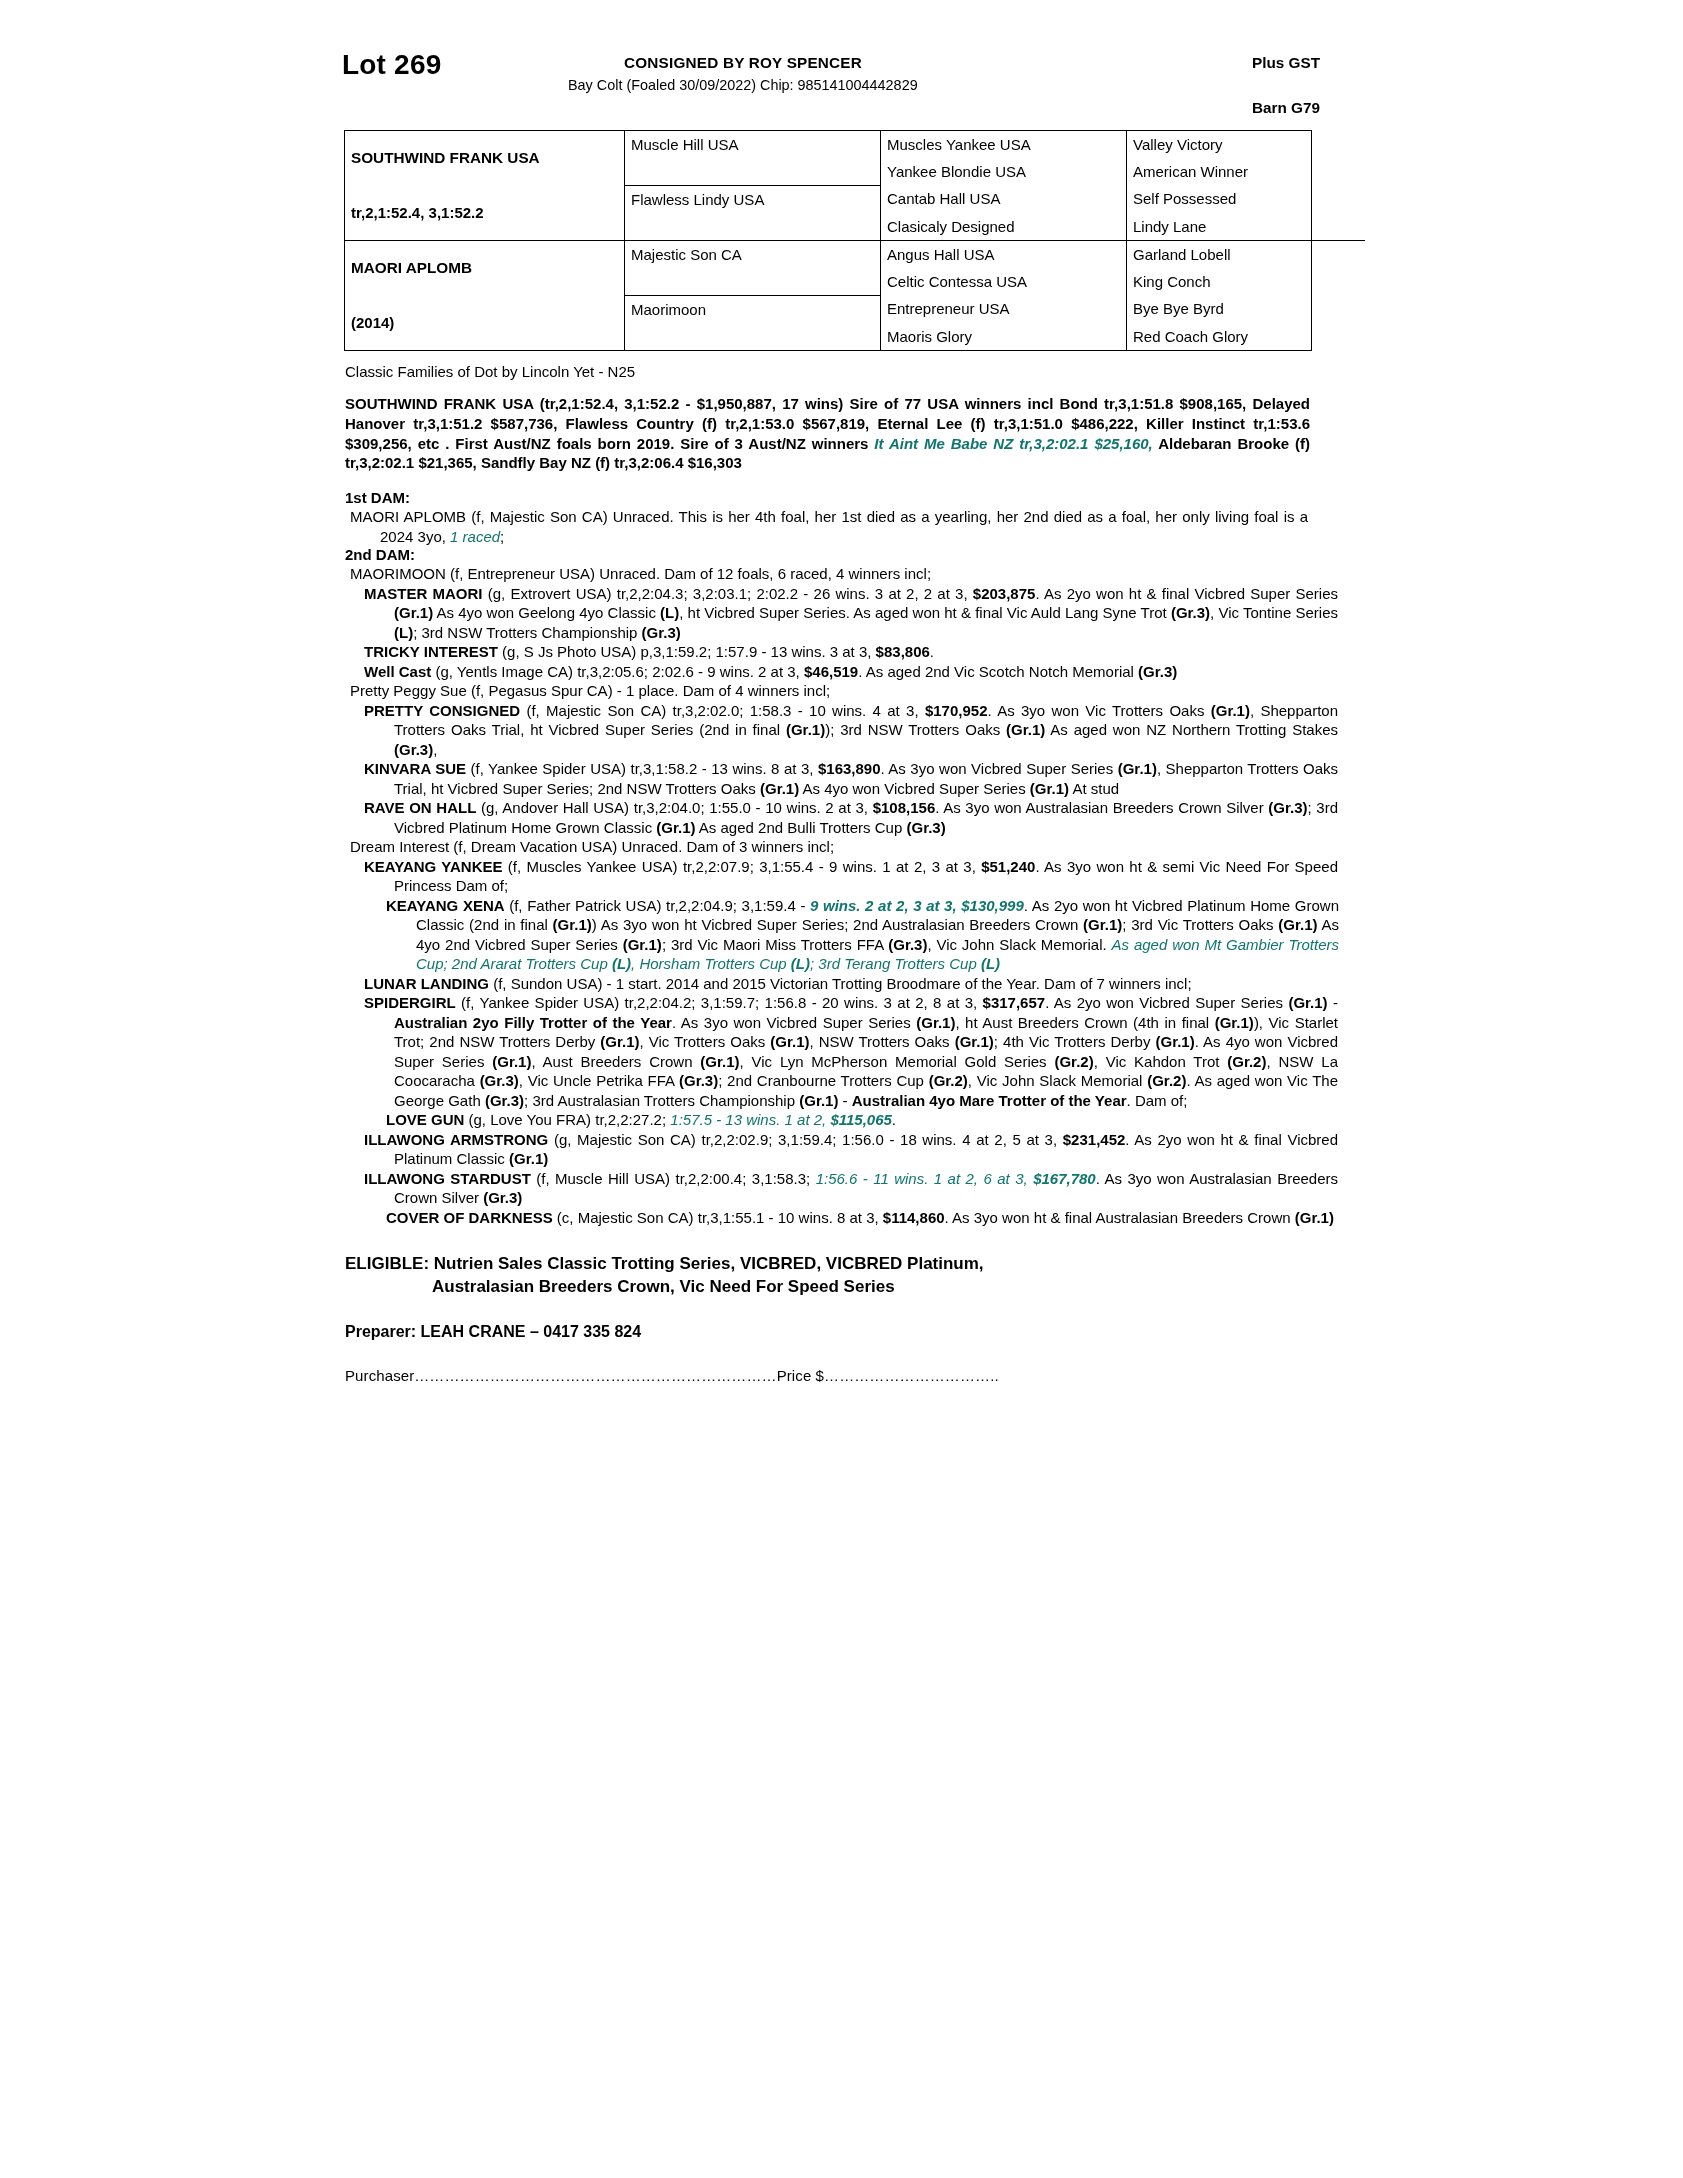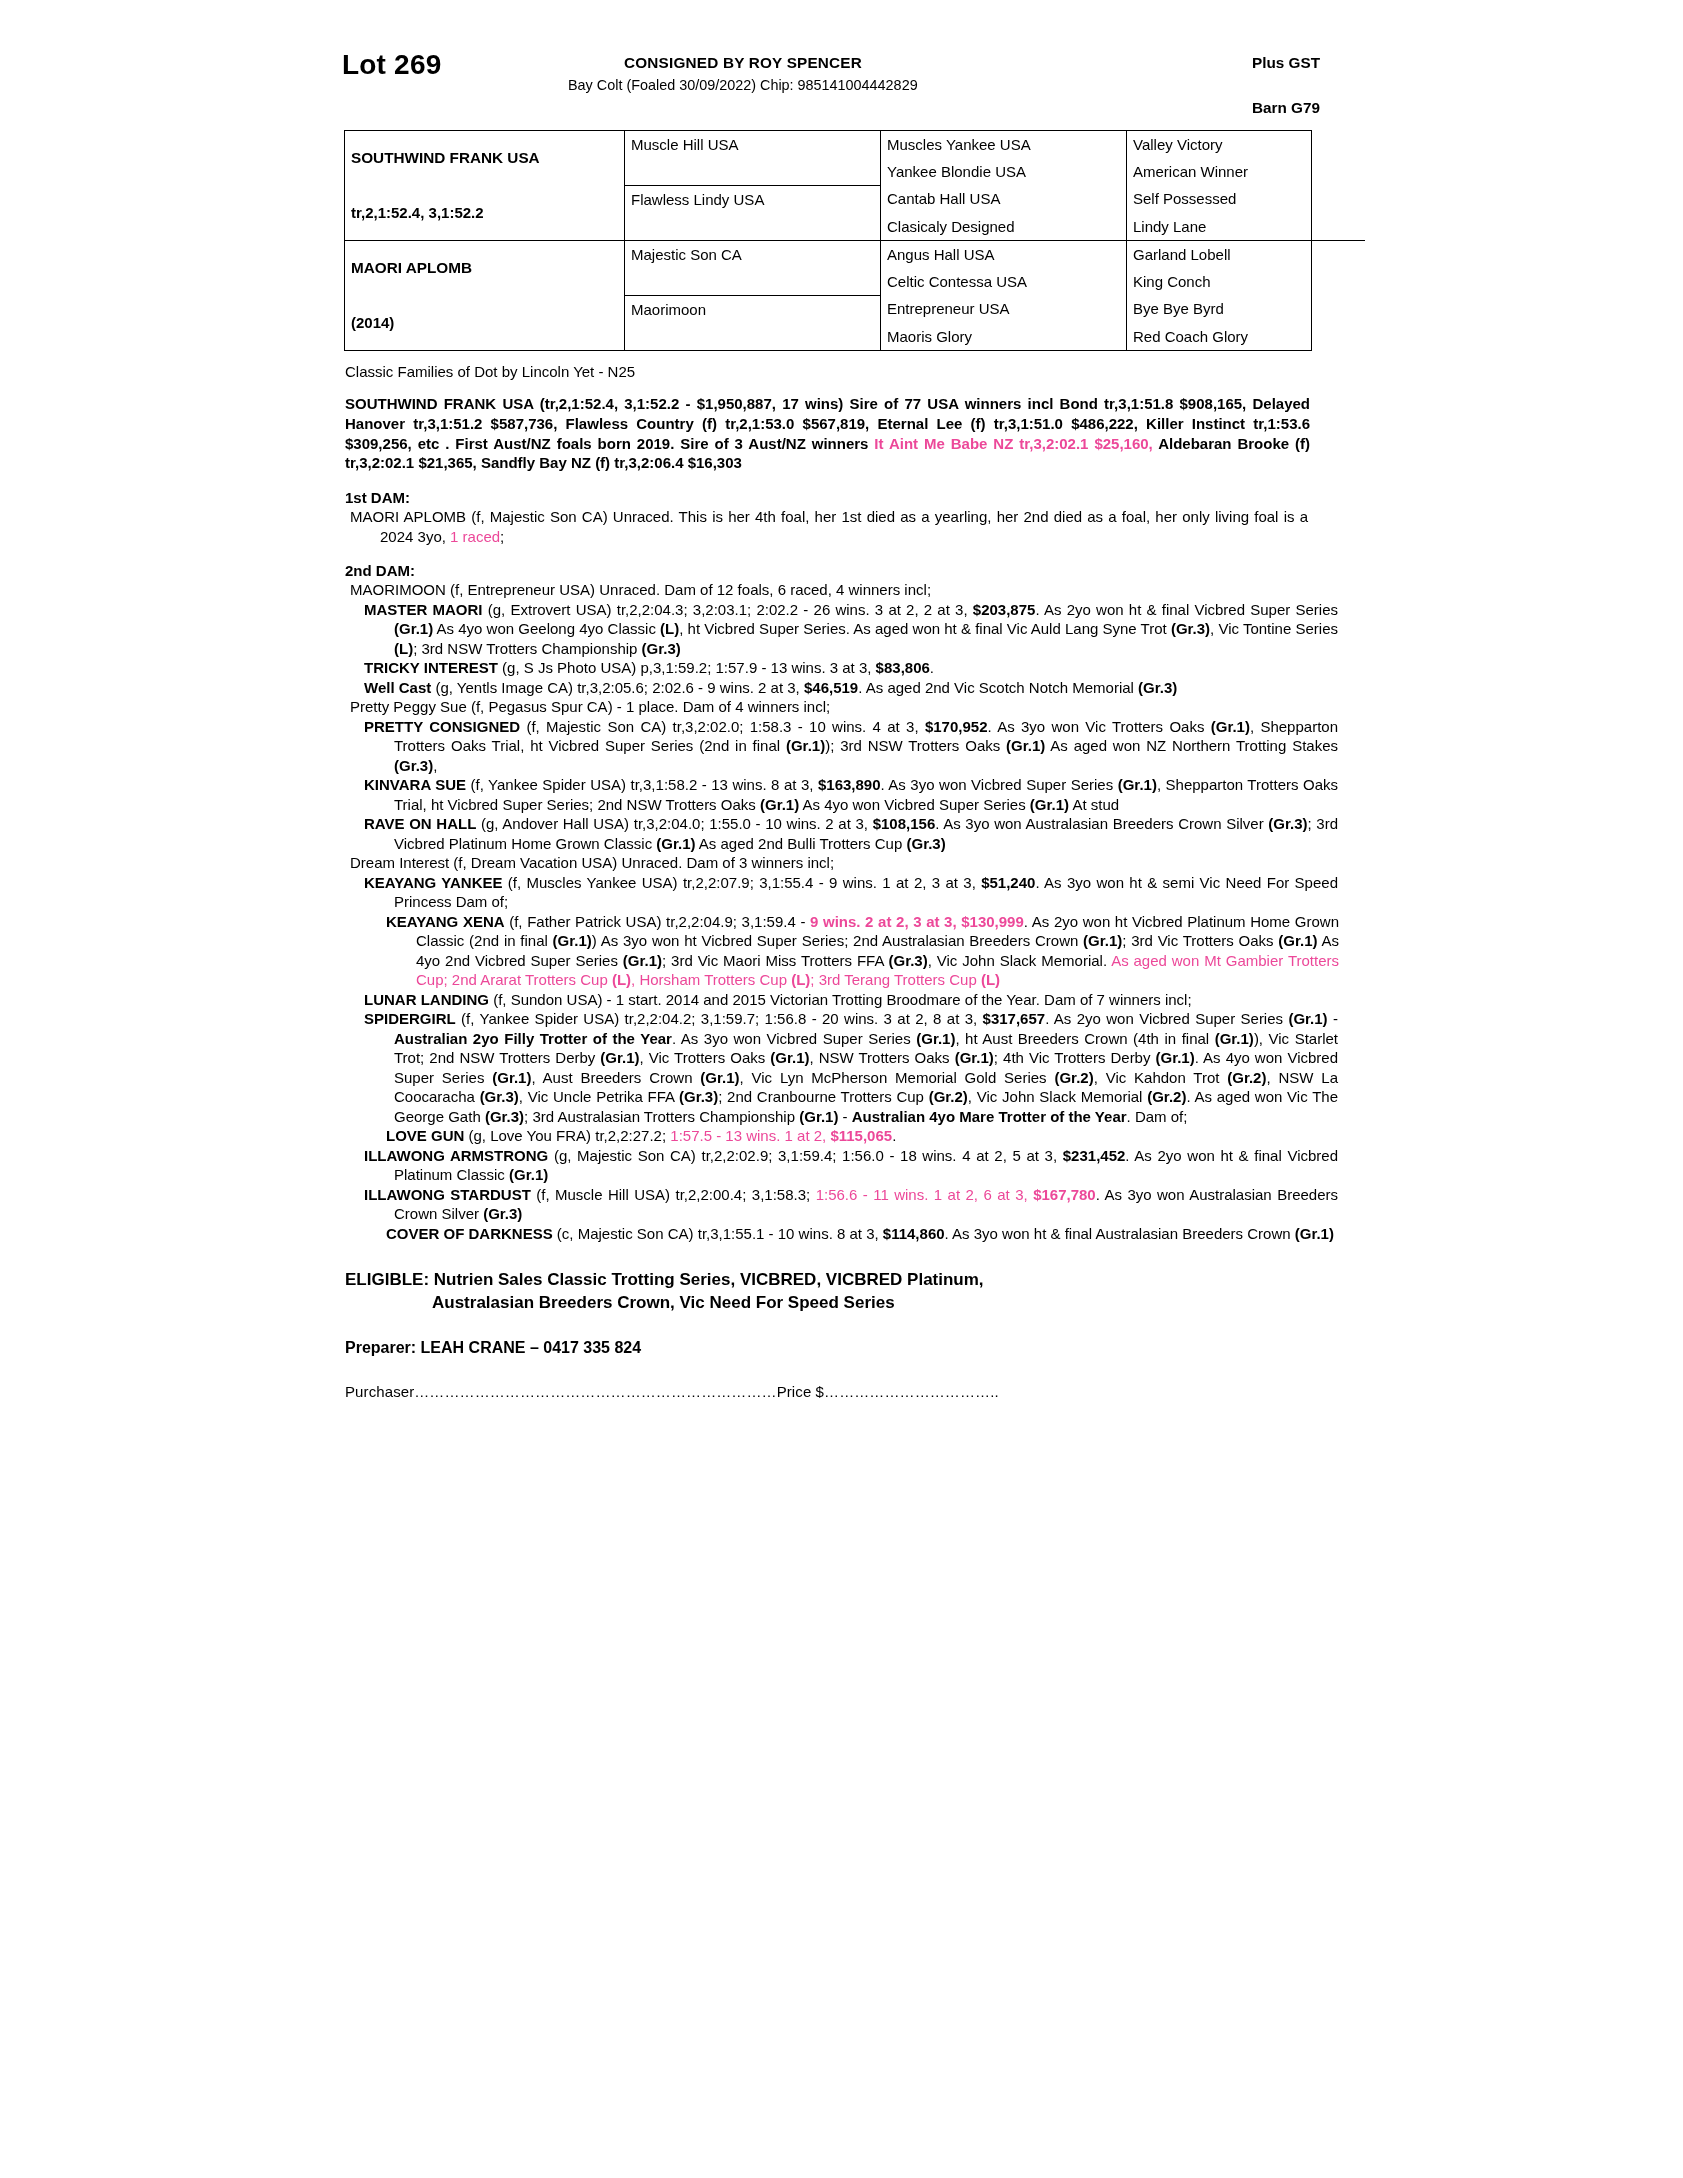--- a/index.html
+++ b/index.html
@@ -99,25 +99,25 @@
     margin: 12px 0 14px 3px;
   }
   .sire-para {
     font-weight: bold;
     font-size: 15px;
     text-align: justify;
     line-height: 1.32;
     margin: 0 0 16px 3px;
     width: 965px;
   }
-  .red { color: #ec4899; }
+  .red { color: #0f766e; font-style: italic; }
   .dam-head {
     font-weight: bold;
     font-size: 15px;
-    margin: 16px 0 1px 3px;
+    margin: 0 0 1px 3px;
   }
   .lvl0 {
     margin: 0 0 0 8px;
     width: 958px;
     text-indent: 0;
     font-size: 15px;
     line-height: 1.30;
     text-align: justify;
   }
   .lvl0 .hang { display: block; padding-left: 30px; text-indent: -30px; }

